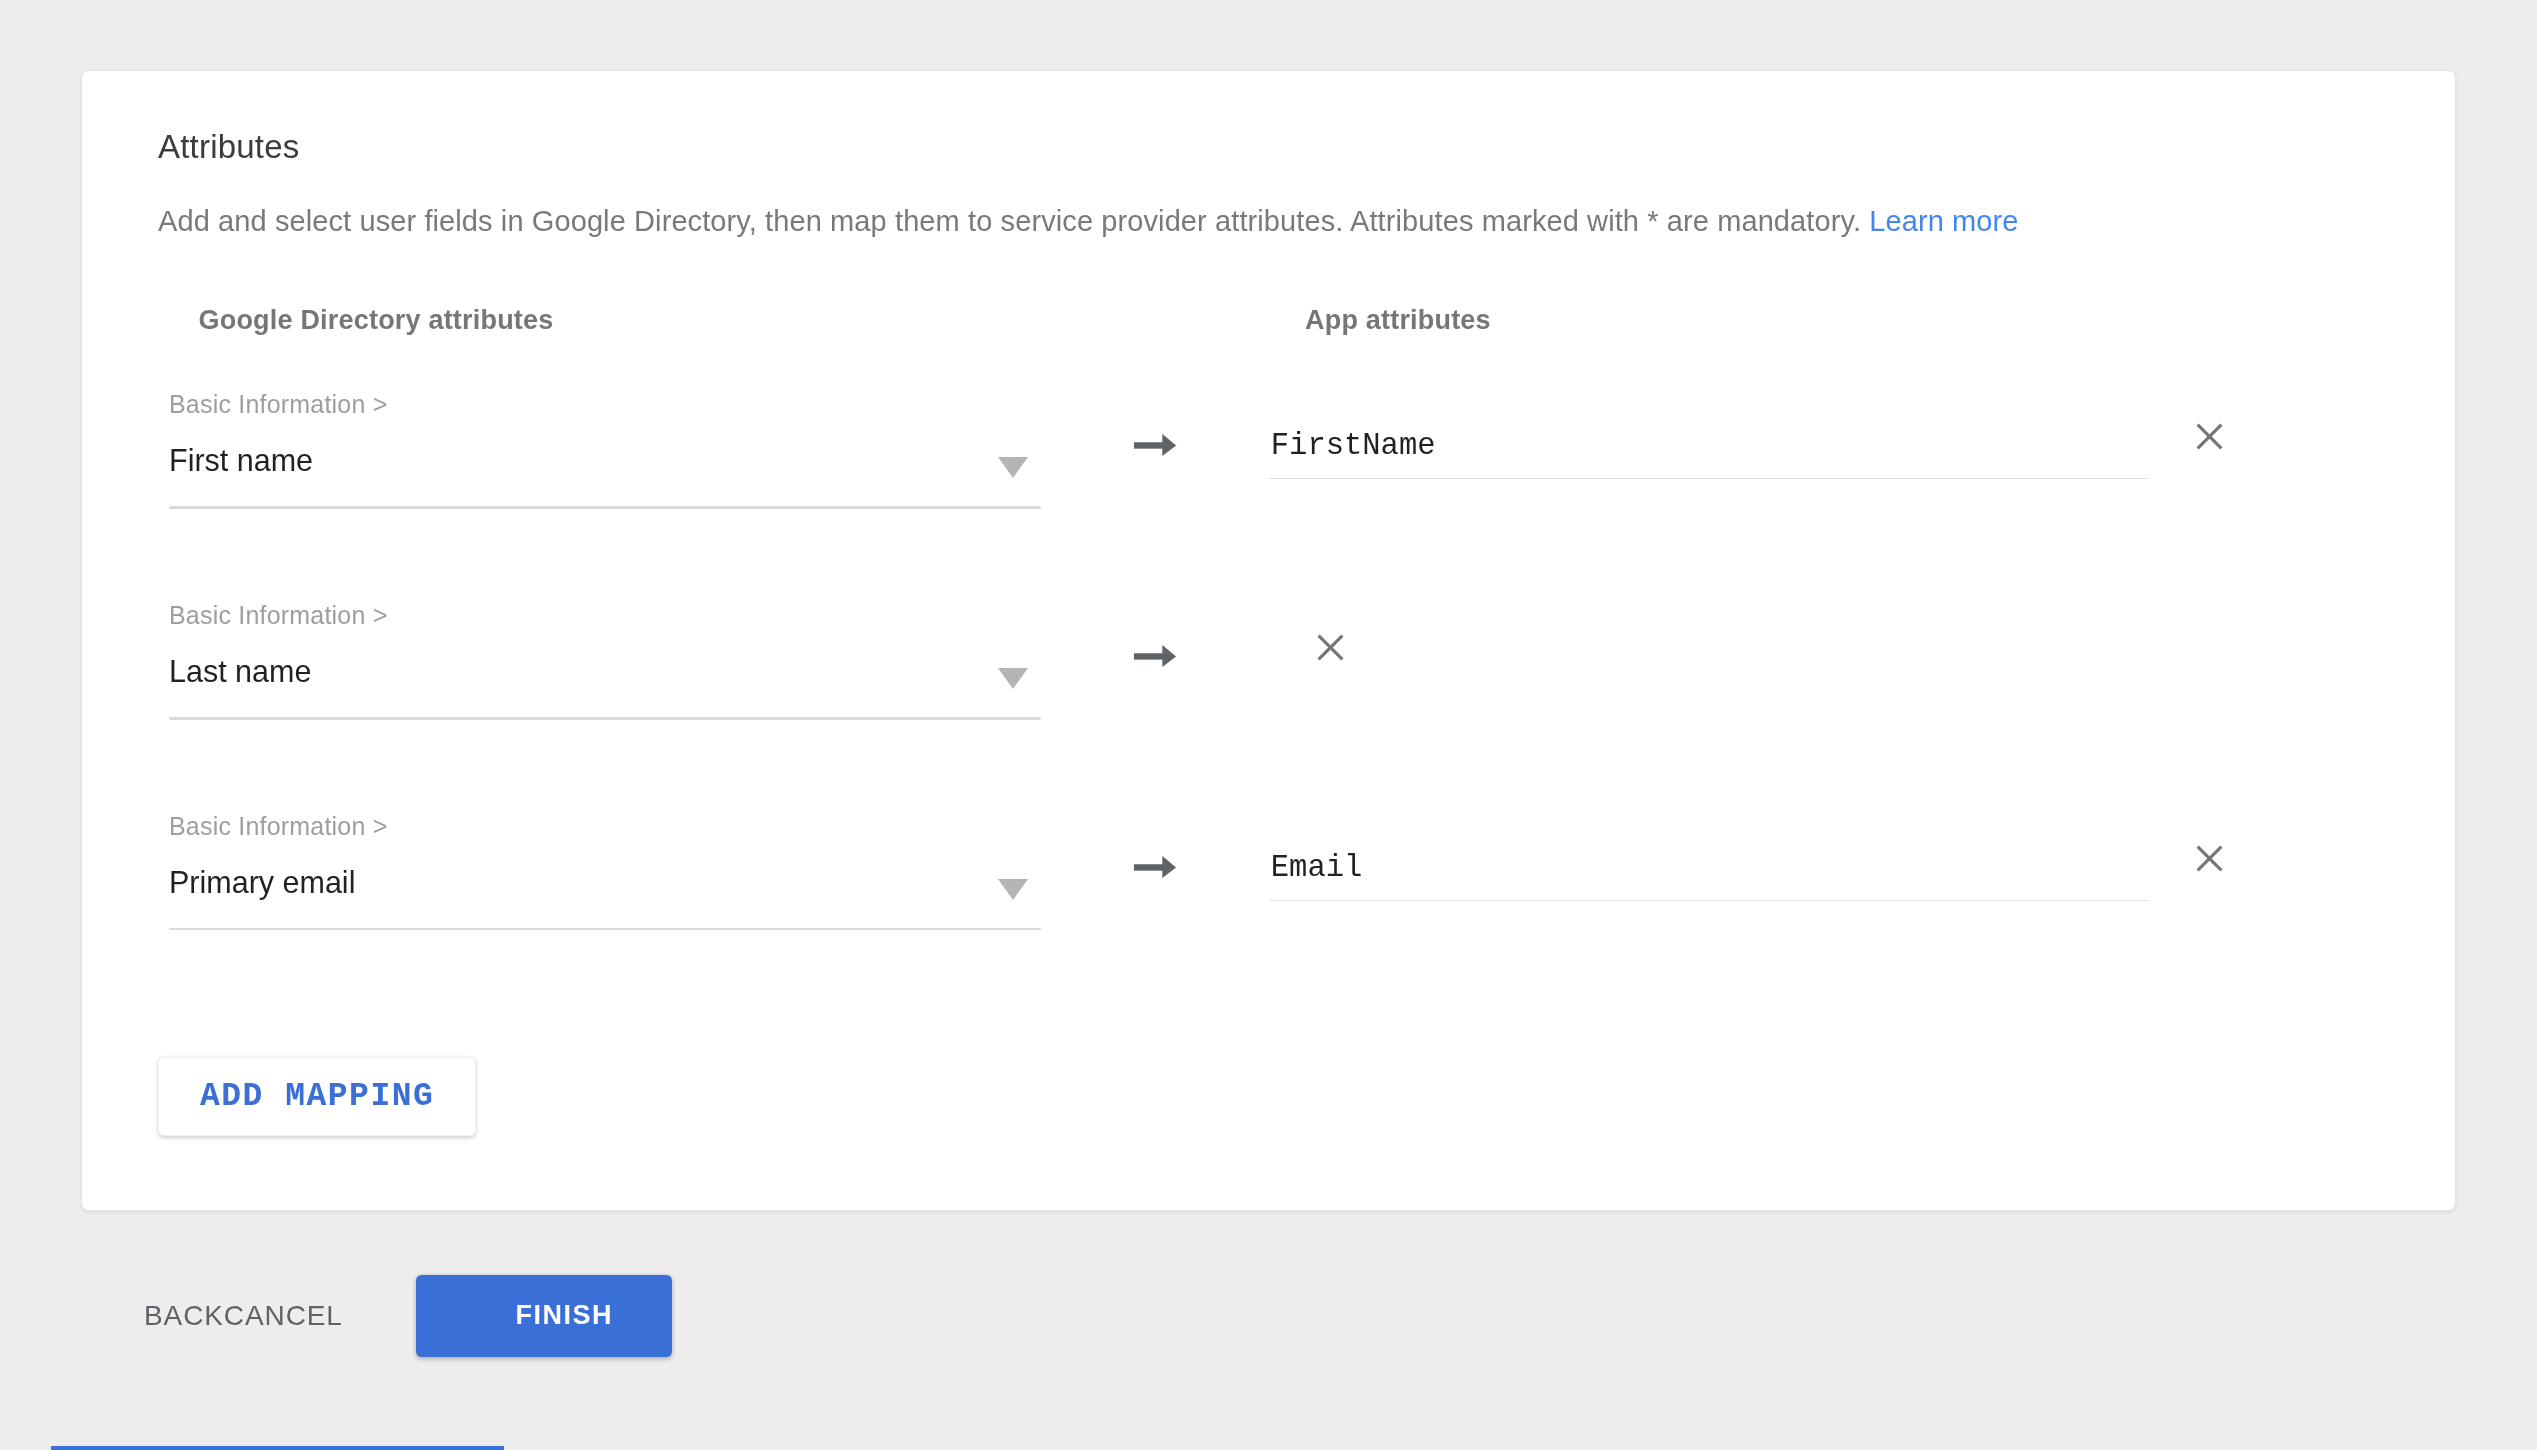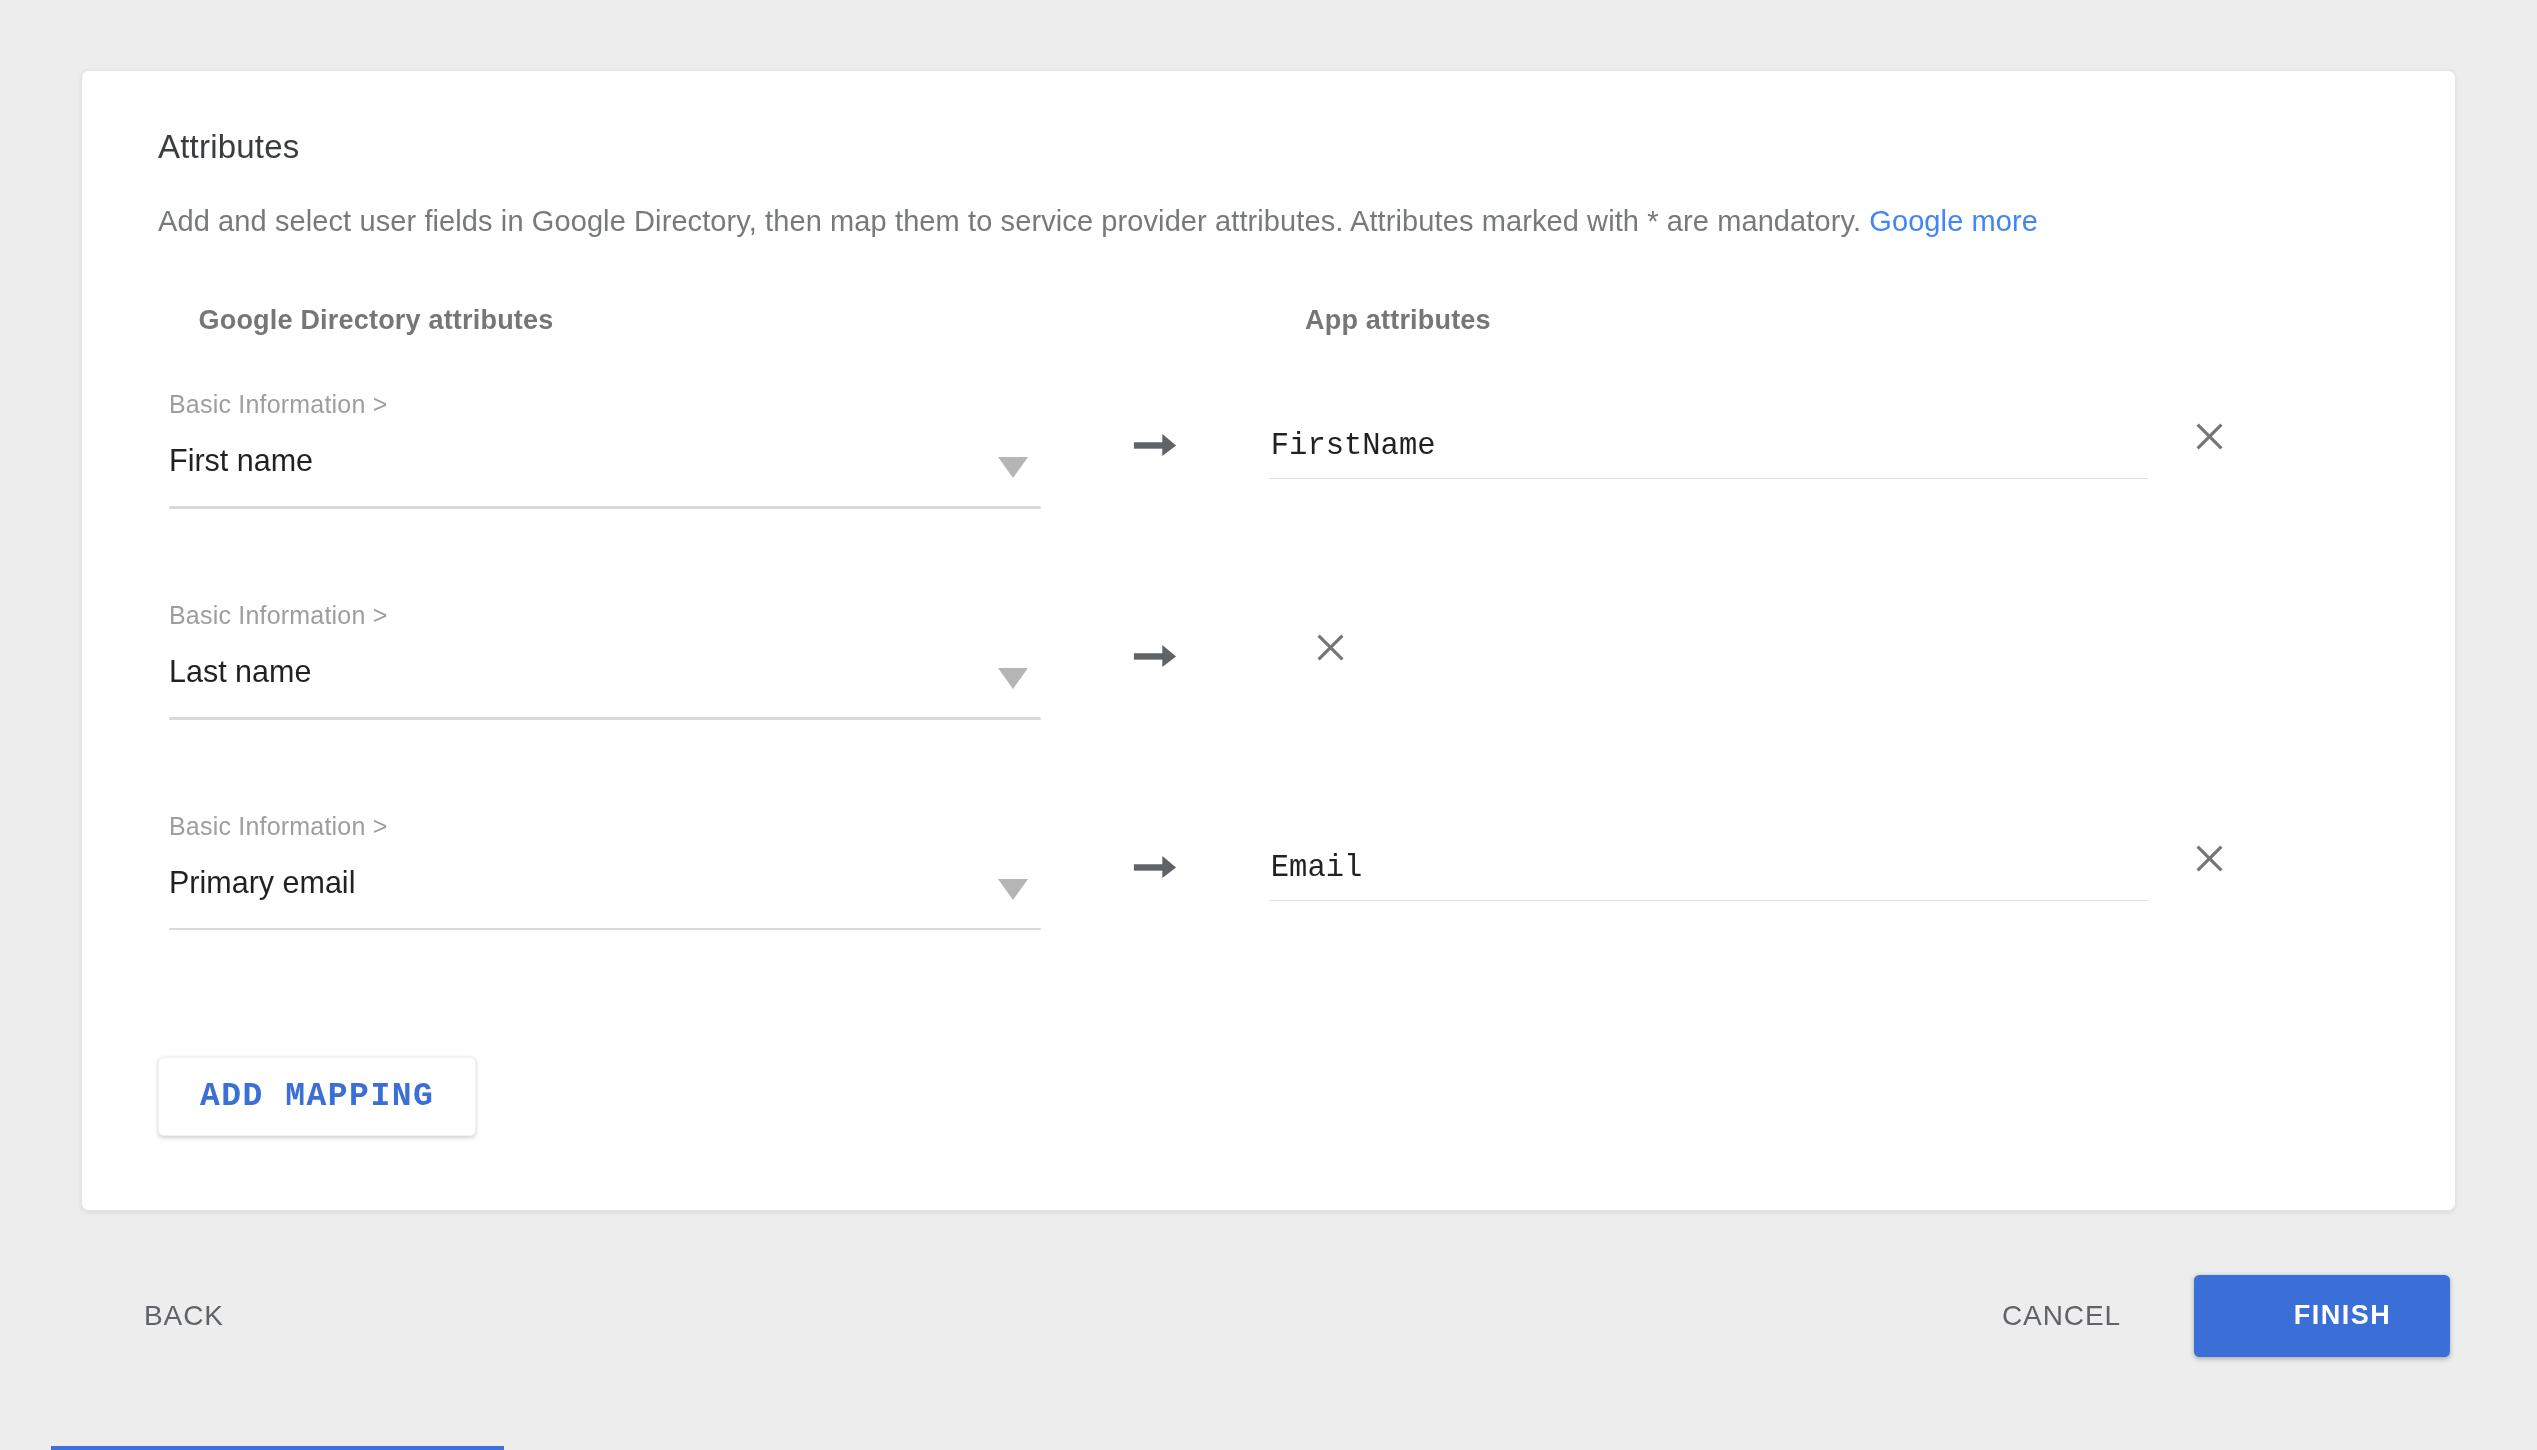--- a/index.html
+++ b/index.html
@@ -141,21 +141,21 @@
   }
 
   
   .footer {
     position:absolute;
     left:144px;
     top:1274px;
     width:2306px;
     height:83px;
     display:flex;
-    justify-content:space-between;
+    justify-content:flex-start;
     align-items:center;
   }
   .text-btn {
     background:none;
     border:none;
     font-family:"Liberation Sans", sans-serif;
     font-size:28px;
     font-weight:500;
     letter-spacing:0.9px;
     color:#5f6368;
@@ -191,21 +191,21 @@
   }
 </style>
 </head>
 <body>
 
 <div class="card">
   <div class="card-title">Attributes</div>
 
   <div class="card-desc">
     <span>Add and select user fields in Google Directory, then map them to service provider attributes. Attributes marked with * are mandatory.</span>
-    <a class="learn-more">Google more</a>
+    <a class="learn-more">Learn more</a>
   </div>
 
   <div class="columns-header">
     <div class="hdr-left">Google Directory attributes</div>
     <div class="hdr-right">App attributes</div>
   </div>
 
   <div id="mappings">
   <div class="mapping-row">
     <div class="select-field">

